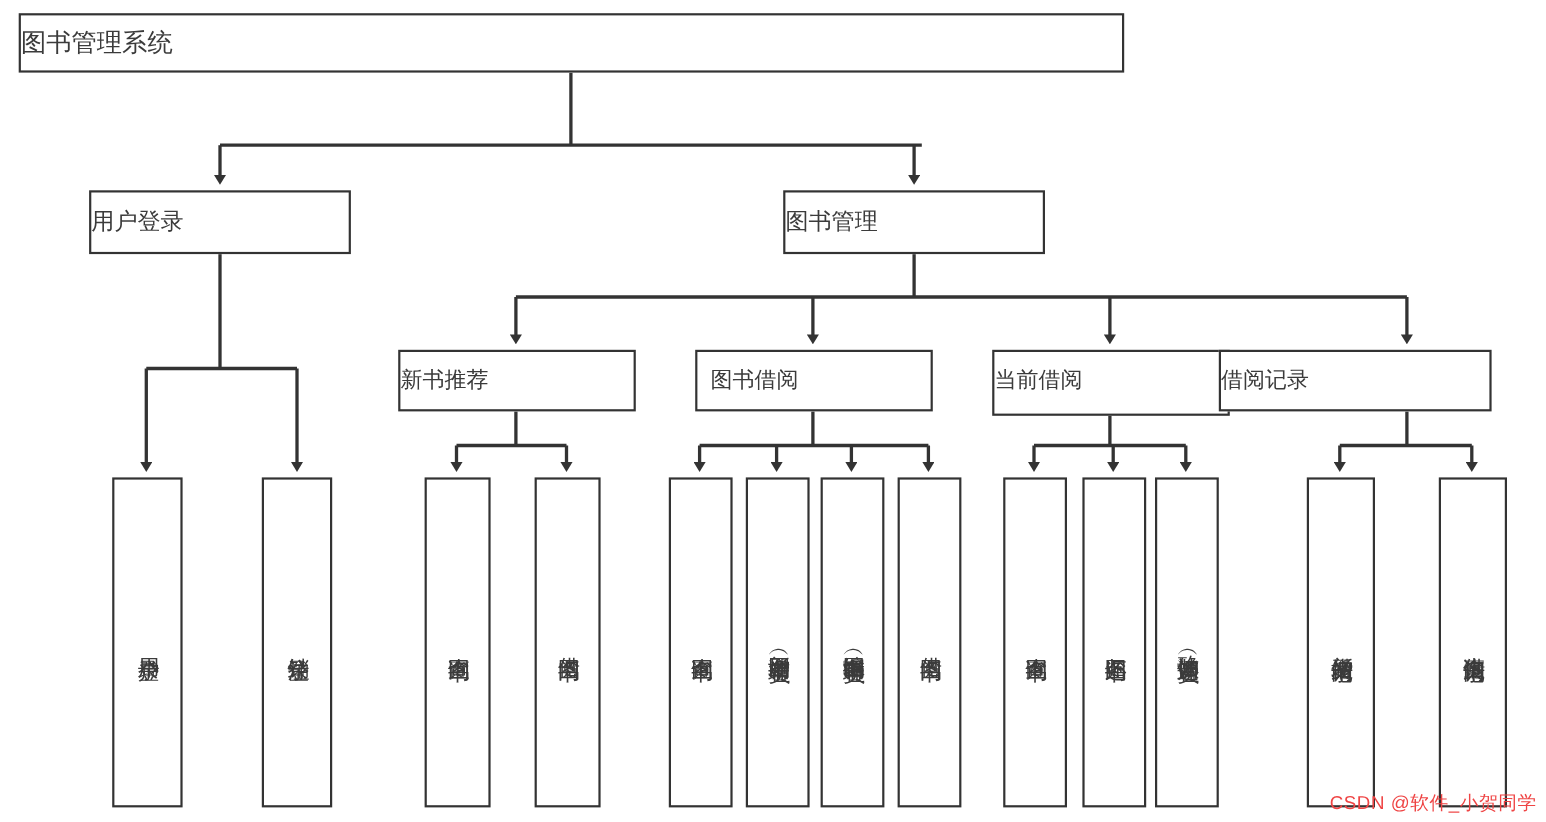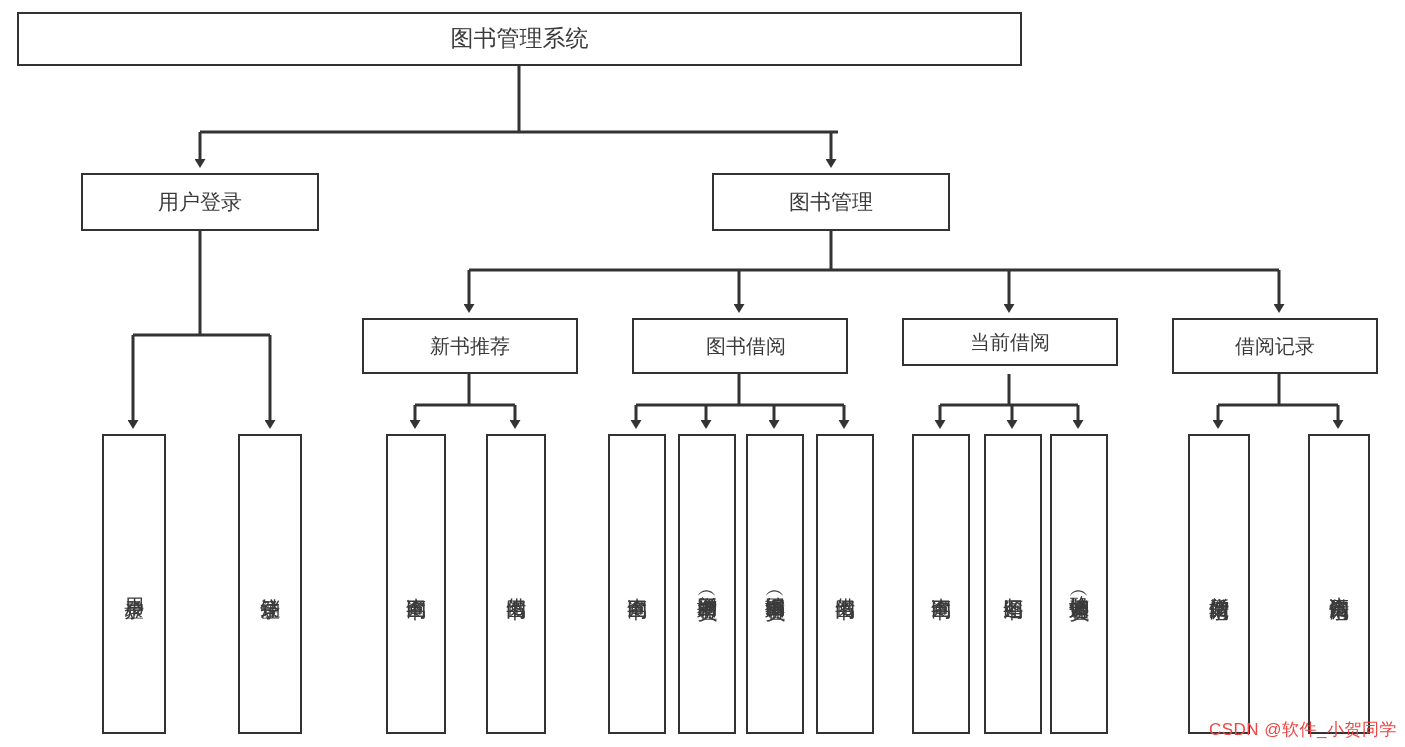--- a/index.html
+++ b/index.html
@@ -25,21 +25,20 @@
     height: 747px;
     pointer-events: none;
   }
   .node {
     position: absolute;
     box-sizing: border-box;
     background: #ffffff;
     border: 2px solid #333333;
     display: flex;
     align-items: center;
-    justify-content: center;
     color: #3b3b3b;
     z-index: 2;
   }
   .node.root {
     font-size: 23px;
   }
   .node.lvl1 {
     font-size: 21px;
   }
   .node.lvl2 {
@@ -138,24 +137,24 @@
   <div class="node lvl2" style="left:362px; top:318px; width:216px; height:56px;">
     <span class="label">新书推荐</span>
   </div>
 
   <div class="node lvl1" style="left:712px; top:173px; width:238px; height:58px;">
     <span class="label">图书管理</span>
   </div>
   <div class="node lvl2" style="left:632px; top:318px; width:216px; height:56px;padding-left:12px;">
     <span class="label">图书借阅</span>
   </div>
-  <div class="node lvl2" style="left:902px; top:318px; width:216px; height:48px;">
+  <div class="node lvl2" style="left:902px; top:318px; width:216px; height:60px;font-family:Liberation Mono, monospace;">
     <span class="label">当前借阅</span>
   </div>
-  <div class="node lvl2" style="left:1172px; top:318px; width:206px; height:56px;">
+  <div class="node lvl2" style="left:1108px; top:318px; width:248px; height:56px;">
     <span class="label">借阅记录</span>
   </div>
 
   <div class="node leaf" style="left:102px; top:434px; width:64px; height:300px;">
     <span class="vtext">用户登录</span>
   </div>
   <div class="node leaf" style="left:238px; top:434px; width:64px; height:300px;">
     <span class="vtext">注销登录</span>
   </div>
 

